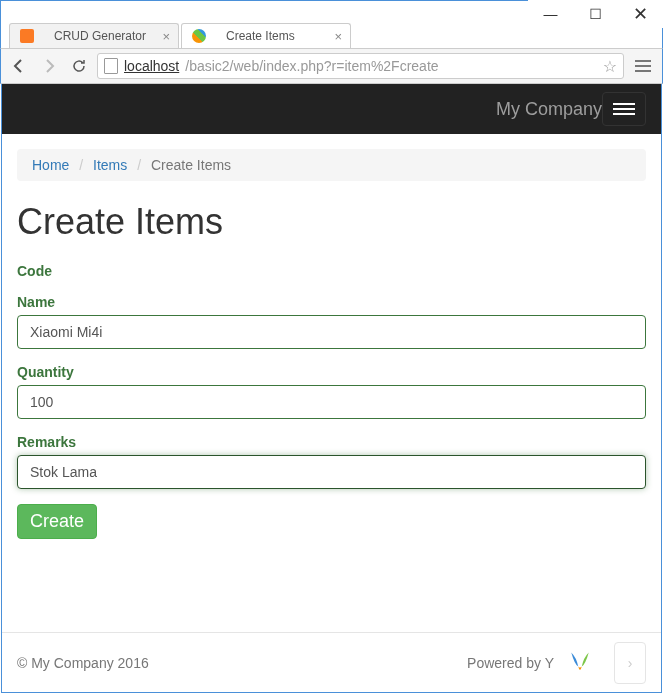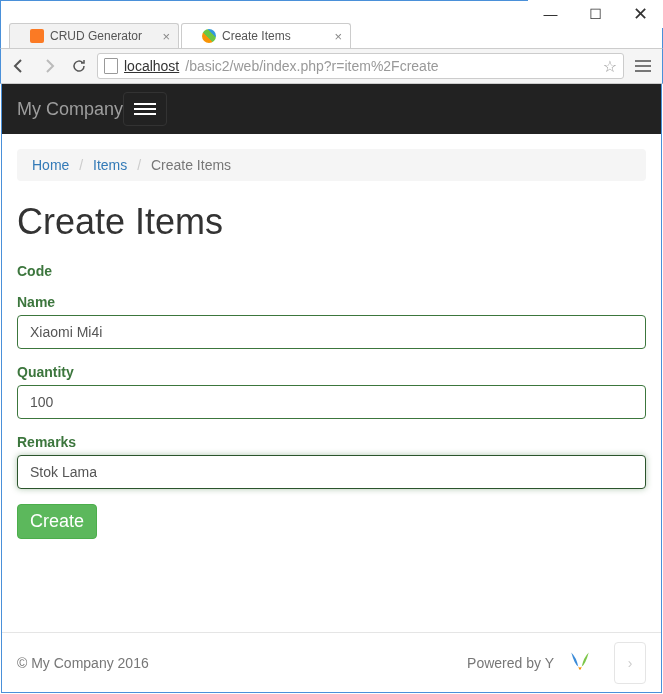--- a/index.html
+++ b/index.html
@@ -7,21 +7,21 @@
 
     
     .titlebar { height: 16px; background: #fff; display: flex; justify-content: flex-end; align-items: flex-start; border: 1px solid #4a90d9; border-bottom: none; }
     .titlebar-user { background: #888; color: #fff; font-size: 11px; padding: 1px 8px; margin-right: 28px; }
     .win-controls { position: absolute; top: 0; right: 0; display: flex; height: 28px; }
     .win-btn { width: 45px; height: 28px; display: flex; align-items: center; justify-content: center; font-size: 14px; font-family: Arial; color: #333; background: #fff; }
     .win-btn.close { font-size: 18px; }
 
     
     .tabstrip { height: 32px; background: #fff; display: flex; align-items: flex-end; padding-left: 8px; padding-top: 6px; border-left: 1px solid #4a90d9; border-right: 1px solid #4a90d9; }
-    .tab { display: flex; align-items: center; gap: 6px; padding: 5px 20px; font-size: 12px; color: #555; border: 1px solid #ccc; border-bottom: none; border-radius: 3px 3px 0 0; background: #f2f2f2; margin-right: 2px; min-width: 170px; position: relative; }
+    .tab { display: flex; align-items: center; gap: 20px; padding: 5px 10px; font-size: 12px; color: #555; border: 1px solid #ccc; border-bottom: none; border-radius: 3px 3px 0 0; background: #f2f2f2; margin-right: 2px; min-width: 170px; position: relative; }
     .tab.active { background: #fff; }
     .tab-favicon { width: 14px; height: 14px; display: inline-block; }
     .tab-close { position: absolute; right: 8px; color: #888; font-size: 13px; }
     .favicon-xampp { background: #fb7a24; border-radius: 2px; }
     .favicon-xampp::after { content: ""; display:block; }
     .favicon-yii { background: linear-gradient(45deg,#f89406 40%,#6cc644 40% 70%,#3498db 70%); border-radius: 50%; }
 
     
     .toolbar { height: 36px; background: #f5f5f5; border: 1px solid #ccc; border-left: 1px solid #4a90d9; border-right: 1px solid #4a90d9; display: flex; align-items: center; padding: 0 6px; gap: 6px; }
     .nav-btn { width: 24px; height: 24px; display: flex; align-items: center; justify-content: center; color: #555; border-radius: 3px; }
@@ -30,21 +30,21 @@
     .omnibox .page-icon { width: 14px; height: 16px; border: 1px solid #999; border-radius: 1px; position: relative; }
     .omnibox .url-host { color: #333; text-decoration: underline; }
     .omnibox .url-path { color: #999; }
     .omnibox .star { margin-left: auto; color: #999; font-size: 16px; }
     .menu-btn { width: 26px; height: 26px; display: flex; align-items: center; justify-content: center; color: #777; }
 
     
     .viewport { position: absolute; top: 84px; left: 1px; right: 1px; bottom: 1px; background: #fff; border-left: 1px solid #4a90d9; border-right: 1px solid #4a90d9; border-bottom: 1px solid #4a90d9; overflow: hidden; }
 
     
-    .navbar { background: #222; height: 50px; display: flex; align-items: center; justify-content: flex-start; padding: 16px 15px; }
+    .navbar { background: #222; height: 50px; display: flex; align-items: center; justify-content: flex-end; padding: 16px 15px; }
     .navbar-brand { color: #9d9d9d; font-size: 18px; }
     .navbar-toggle { width: 44px; height: 34px; border: 1px solid #333; border-radius: 4px; display: flex; flex-direction: column; justify-content: center; align-items: center; gap: 3px; background: transparent; }
     .navbar-toggle .bar { width: 22px; height: 2px; background: #fff; }
 
     
     .content { padding: 15px; }
     .breadcrumb { background: #f5f5f5; border-radius: 4px; padding: 8px 15px; margin-bottom: 20px; font-size: 14px; }
     .breadcrumb a { color: #337ab7; text-decoration: none; }
     .breadcrumb .sep { color: #ccc; padding: 0 6px; }
     .breadcrumb .active { color: #777; }

